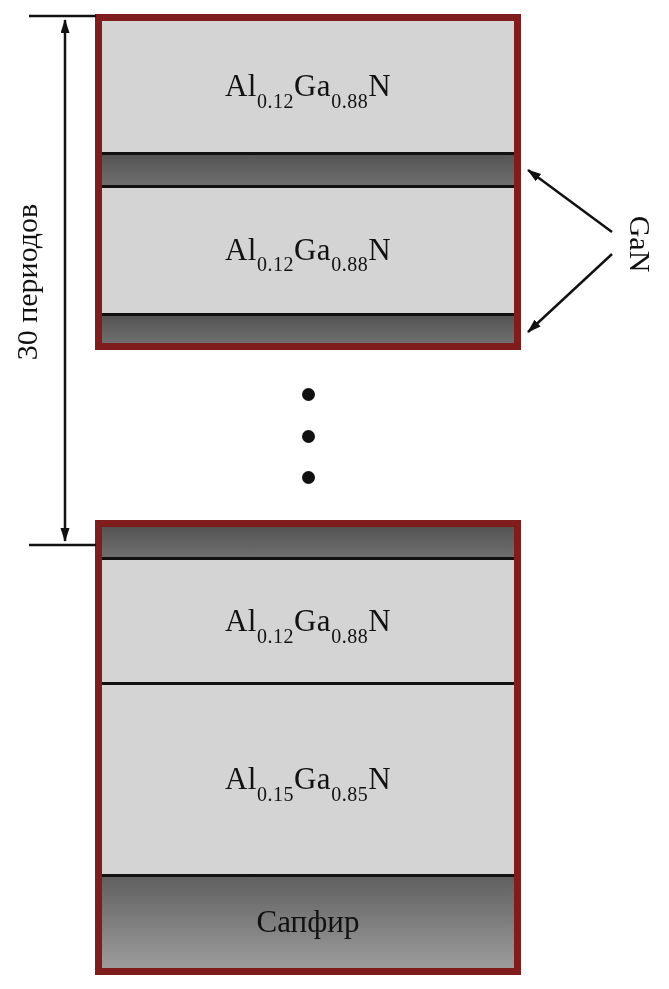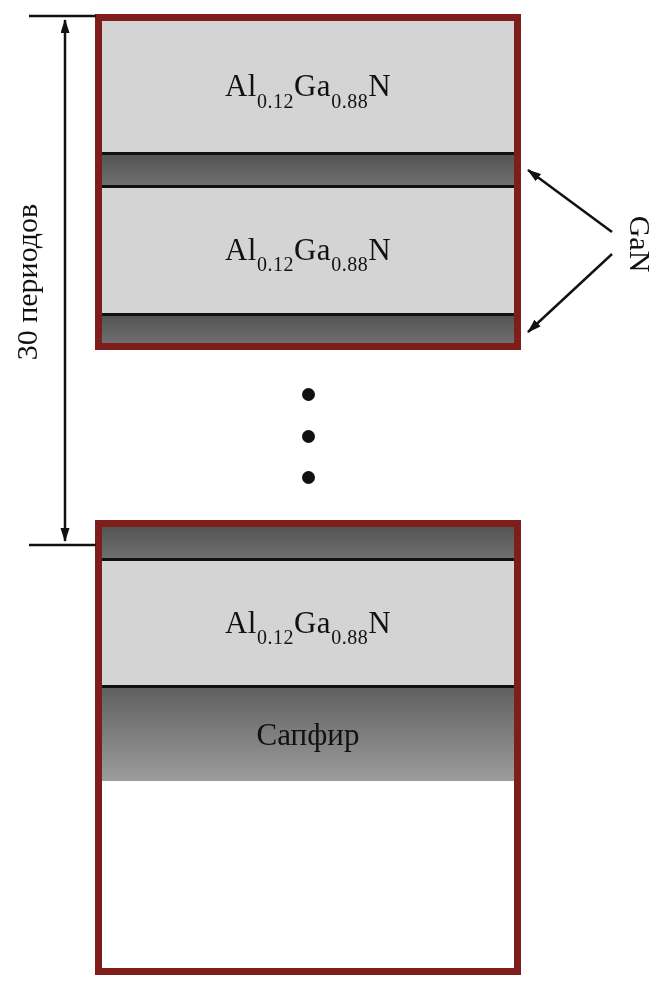--- a/index.html
+++ b/index.html
@@ -84,20 +84,23 @@
     <span class="dot"></span>
     <span class="dot"></span>
     <span class="dot"></span>
   </div>
 
   <div class="block block-bottom">
     <div class="layer gan-thin b-gan"></div>
     <div class="layer algan b-algan1">
       <span class="formula"><span>Al</span><sub>0.12</sub><span>Ga</span><sub>0.88</sub><span>N</span></span>
     </div>
+    <div class="layer algan b-algan2">
+      <span class="formula"><span>Al</span><sub>0.15</sub><span>Ga</span><sub>0.85</sub><span>N</span></span>
+    </div>
     <div class="layer sapphire b-sapph">
       <span class="substrate-label">Сапфир</span>
     </div>
   </div>
 
   <div class="periods-label">30 периодов</div>
   <div class="gan-label">GaN</div>
 
   <svg class="overlay" width="669" height="989" viewBox="0 0 669 989" xmlns="http://www.w3.org/2000/svg">
     <defs>

